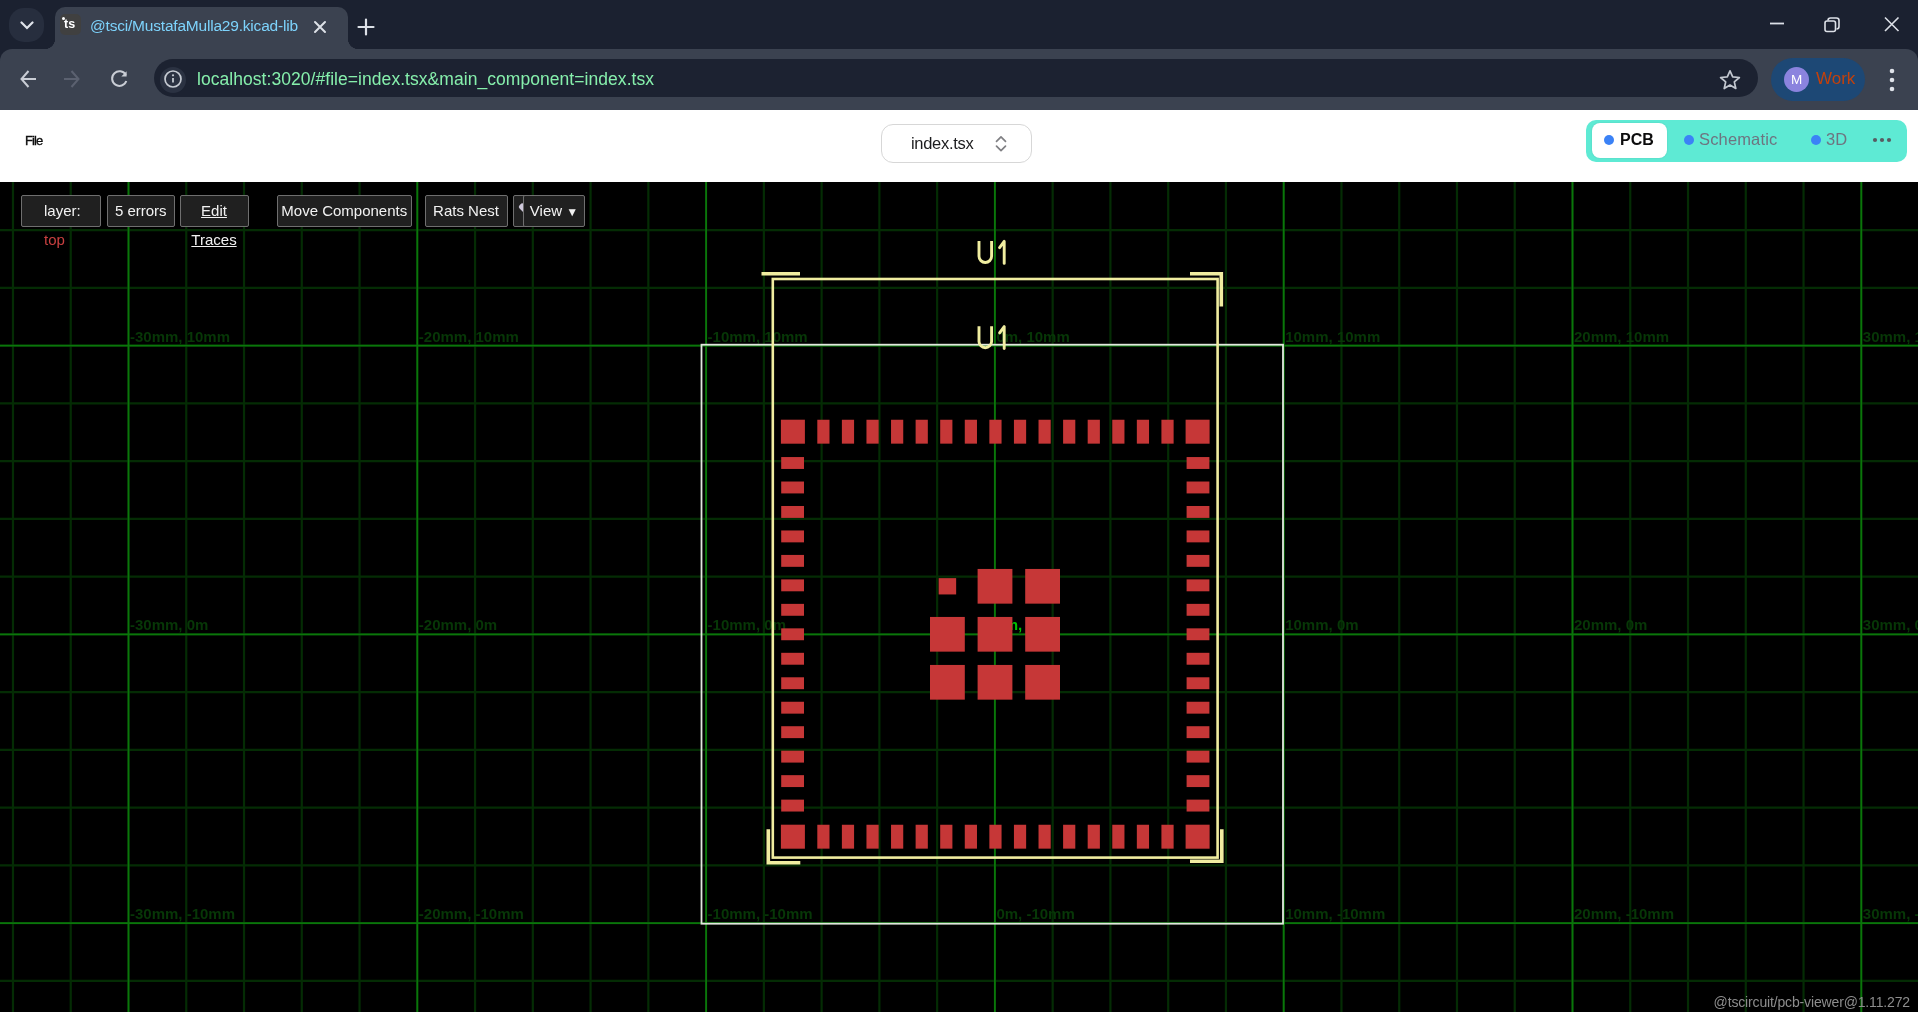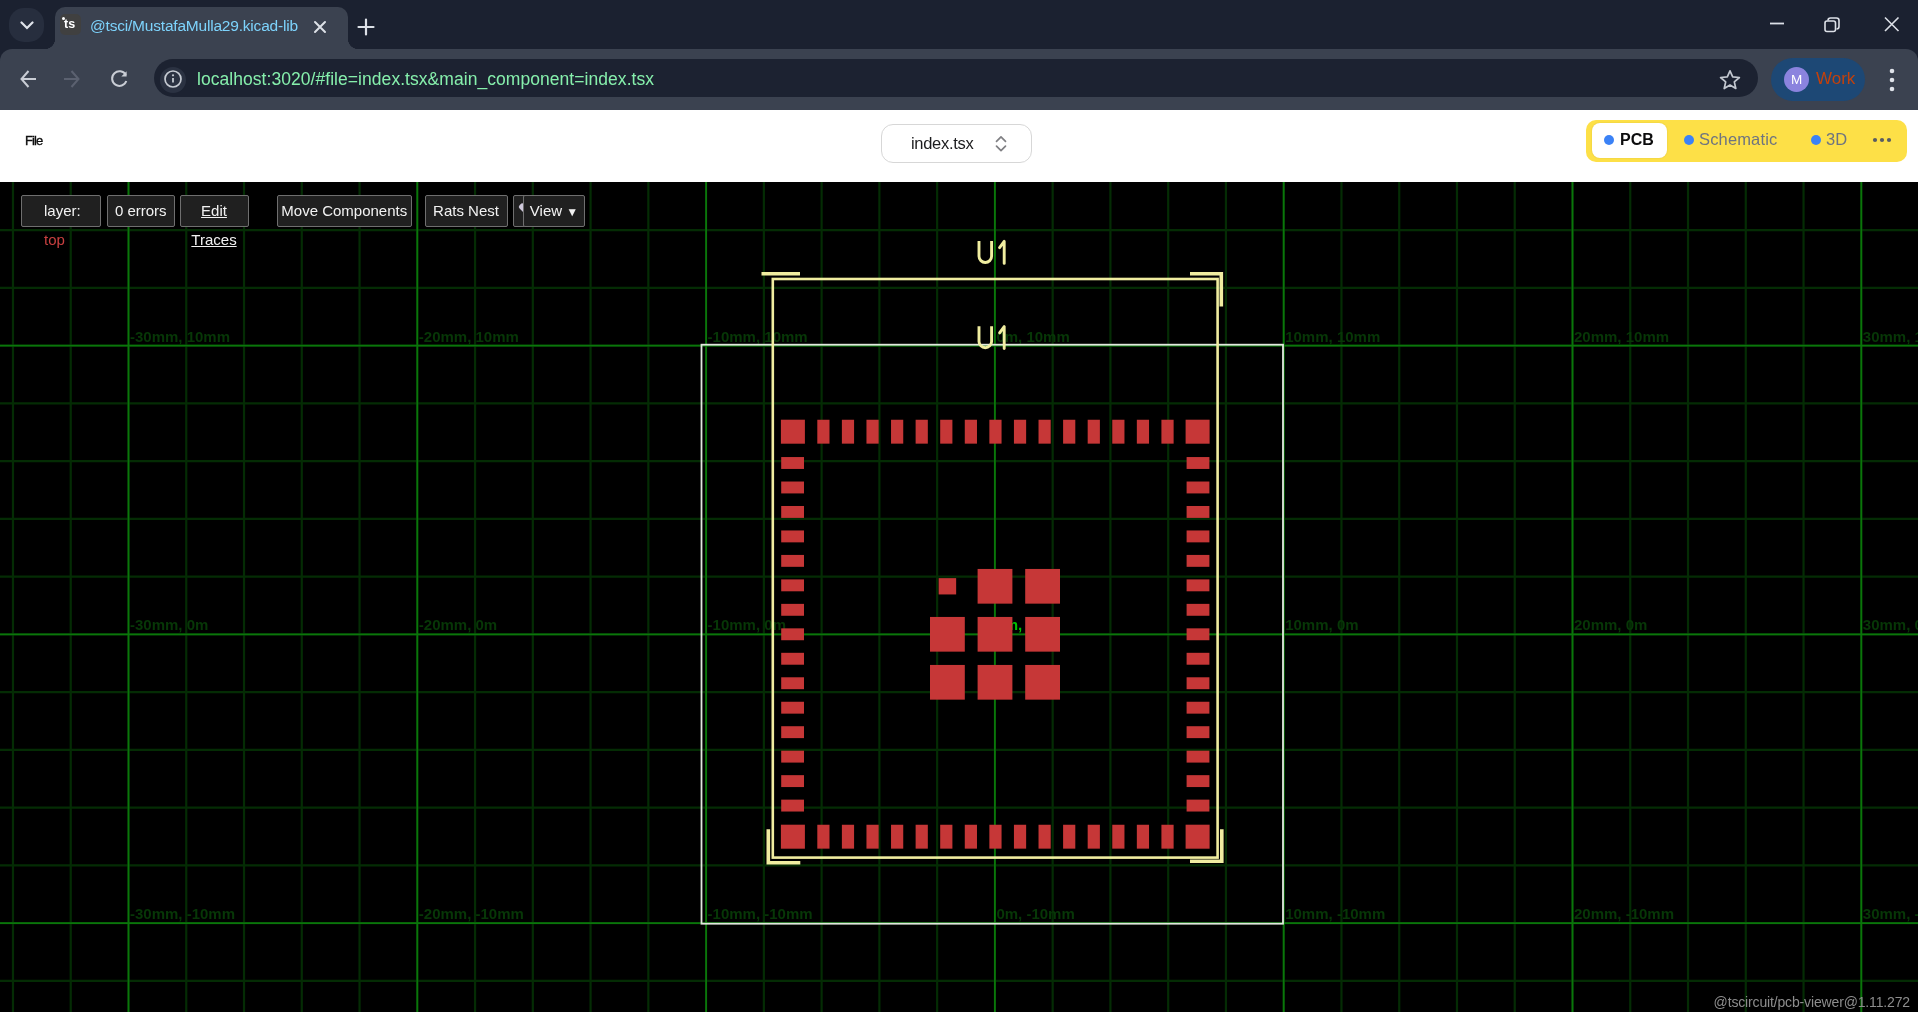--- a/index.html
+++ b/index.html
@@ -18,21 +18,21 @@
   #urlpill { left:154px; top:59px; width:1604px; height:38px; background:#1c2231; border-radius:19px; }
   #infocirc { left:160px; top:66.5px; width:26px; height:26px; border-radius:50%; background:#2b3242; }
   #urltext { left:197px; top:68.5px; font-size:17.5px; color:#86efac; letter-spacing:0.05px; }
   #workchip { left:1771px; top:58px; width:94px; height:43px; background:#1d4875; border-radius:21.5px; }
   #avatar { left:1784px; top:67px; width:25px; height:25px; border-radius:50%; background:#8b83de; color:#fff; font-size:13.5px; text-align:center; line-height:25px; }
   #worktext { left:1816px; top:69px; font-size:17px; color:#c2410c; }
   #appbar { left:0; top:110px; width:1918px; height:72px; background:#ffffff; }
   #filebtn { left:25px; top:133px; font-size:13px; font-weight:400; color:#0e0e0e; letter-spacing:-0.9px; -webkit-text-stroke:0.35px #111; }
   #filesel { left:881px; top:124px; width:151px; height:39px; border:1px solid #d7d7d7; border-radius:12px; background:#fff; }
   #filesel span { position:absolute; left:29px; top:9px; font-size:16.5px; color:#1c1c1e; letter-spacing:-0.3px; }
-  #seg { left:1586px; top:119.5px; width:321px; height:42px; background:#fde047; border-radius:10px; }
+  #seg { left:1586px; top:119.5px; width:321px; height:42px; background:#5eead4; border-radius:10px; }
   #segpcb { position:absolute; left:5.5px; top:3.4px; width:75px; height:35px; background:#fff; border-radius:8px; box-shadow:0 0 2px rgba(0,0,0,0.12); }
   .dot { position:absolute; width:10px; height:10px; border-radius:50%; background:#3b82f6; }
   .segtxt { position:absolute; font-size:16px; }
   #canvas { left:0; top:182px; width:1918px; height:830px; background:#000; }
   #canvas svg { position:absolute; left:0; top:0; }
   .cbtn { position:absolute; top:12.5px; height:32px; background:#202020; border:1px solid #6f6f6f; border-radius:2px; color:#f2f2f2; font-size:15px; text-align:center; line-height:29px; }
   #attrib { position:absolute; right:8px; top:812px; color:#8d8d8d; font-size:14px; letter-spacing:-0.15px; }
 </style>
 </head>
 <body>
@@ -277,21 +277,21 @@
       <polyline points="761.5,273.8 800,273.8" fill="none" stroke="#f0eda0" stroke-width="3.6" stroke-linejoin="miter"></polyline>
       <polyline points="1190,273.8 1221.3,273.8 1221.3,306.5" fill="none" stroke="#f0eda0" stroke-width="3.6" stroke-linejoin="miter"></polyline>
       <polyline points="768.3,829.3 768.3,862.8 800.3,862.8" fill="none" stroke="#f0eda0" stroke-width="3.6" stroke-linejoin="miter"></polyline>
       <polyline points="1221.8,829.3 1221.8,861.2 1190,861.2" fill="none" stroke="#f0eda0" stroke-width="3.6" stroke-linejoin="miter"></polyline>
       <path d="M979,241 V256.2 A6.3,6.3 0 0 0 991.6,256.2 V241" fill="none" stroke="#f0eda0" stroke-width="2.9"></path>
       <path d="M999.6,247.7 L1004.2,241.4 V263.4" fill="none" stroke="#f0eda0" stroke-width="2.9" stroke-linejoin="round" stroke-linecap="round"></path>
       <path d="M979,326.2 V341.4 A6.3,6.3 0 0 0 991.6,341.4 V326.2" fill="none" stroke="#f0eda0" stroke-width="2.9"></path>
       <path d="M999.6,332.9 L1004.2,326.6 V348.59999999999997" fill="none" stroke="#f0eda0" stroke-width="2.9" stroke-linejoin="round" stroke-linecap="round"></path>
     </svg>
   <div class="cbtn" style="left:21px; width:79.5px; text-align:left; padding-left:22px;">layer:&nbsp; <span style="color:#c94040;">top</span></div>
-  <div class="cbtn" style="left:106.5px; width:68.5px;">0 errors</div>
+  <div class="cbtn" style="left:106.5px; width:68.5px;">5 errors</div>
   <div class="cbtn" style="left:179.5px; width:69px;text-decoration:underline;">Edit Traces</div>
   <div class="cbtn" style="left:276.5px; width:135.5px;">Move Components</div>
   <div class="cbtn" style="left:424.5px; width:83px;">Rats Nest</div>
   <div class="cbtn" style="left:513px; width:36.5px;">
       <svg width="24" height="24" style="margin-top:3px;">
         <rect x="3.5" y="9" width="18" height="6.2" rx="2.4" fill="#cfc9dc" transform="rotate(45 12.5 12)"></rect>
       </svg>
     </div>
   <div class="cbtn" style="left:523px; width:62px;">View <span style="font-size:12px;">▼</span></div>
   <div id="attrib">@tscircuit/pcb-viewer@1.11.272</div>

